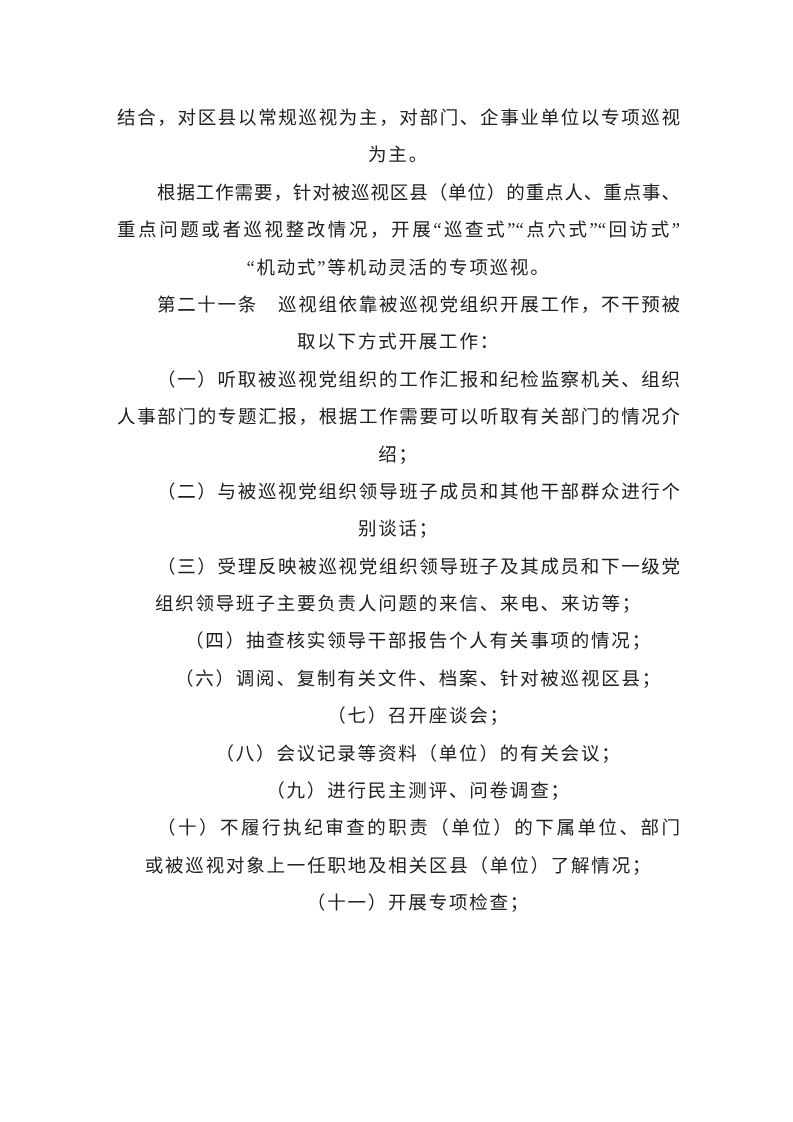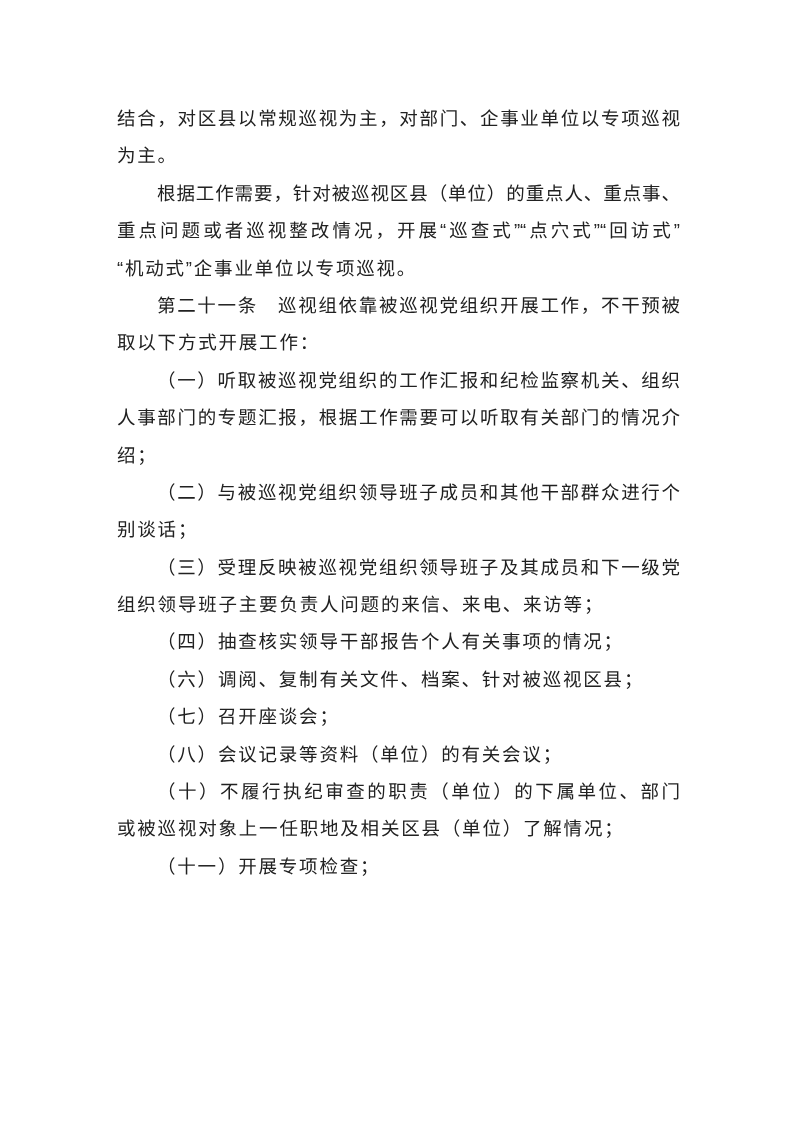--- a/index.html
+++ b/index.html
@@ -6,21 +6,21 @@
     margin: 0;
     padding: 0;
     background: #ffffff;
   }
   .page {
     position: relative;
     width: 793px;
     height: 1122px;
     background: #ffffff;
     overflow: hidden;
-    font-family: Liberation Sans, sans-serif;
+    font-family: Liberation Serif, serif;
     color: #212121;
   }
   .text-block {
     position: absolute;
     left: 117px;
     top: 100px;
     width: 563px;
   }
   .para { margin: 0; padding: 0; }
   .tl {
@@ -30,41 +30,41 @@
     white-space: normal;
     overflow: visible;
   }
   
   .j {
     text-align: justify;
     text-align-last: justify;
   }
   
   .l {
-    text-align: left;
+    text-align: center;
     letter-spacing: 1.8px;
   }
   
   .i { text-indent: 40px; }
 </style>
 </head>
 <body>
 
 <div class="page">
   <div class="text-block">
 
     <div class="para">
       <div class="tl j">结合，对区县以常规巡视为主，对部门、企事业单位以专项巡视</div>
       <div class="tl l">为主。</div>
     </div>
 
     <div class="para">
       <div class="tl j i">根据工作需要，针对被巡视区县（单位）的重点人、重点事、</div>
       <div class="tl j">重点问题或者巡视整改情况，开展“巡查式”“点穴式”“回访式”</div>
-      <div class="tl l">“机动式”企事业单位以专项巡视。</div>
+      <div class="tl l">“机动式”等机动灵活的专项巡视。</div>
     </div>
 
     <div class="para">
       <div class="tl j i">第二十一条　巡视组依靠被巡视党组织开展工作，不干预被</div>
       <div class="tl l">取以下方式开展工作：</div>
     </div>
 
     <div class="para">
       <div class="tl j i">（一）听取被巡视党组织的工作汇报和纪检监察机关、组织</div>
       <div class="tl j">人事部门的专题汇报，根据工作需要可以听取有关部门的情况介</div>
@@ -91,20 +91,23 @@
     </div>
 
     <div class="para">
       <div class="tl l i">（七）召开座谈会；</div>
     </div>
 
     <div class="para">
       <div class="tl l i">（八）会议记录等资料（单位）的有关会议；</div>
     </div>
 
+    <div class="para">
+      <div class="tl l i">（九）进行民主测评、问卷调查；</div>
+    </div>
 
     <div class="para">
       <div class="tl j i">（十）不履行执纪审查的职责（单位）的下属单位、部门</div>
       <div class="tl l">或被巡视对象上一任职地及相关区县（单位）了解情况；</div>
     </div>
 
     <div class="para">
       <div class="tl l i">（十一）开展专项检查；</div>
     </div>
 

